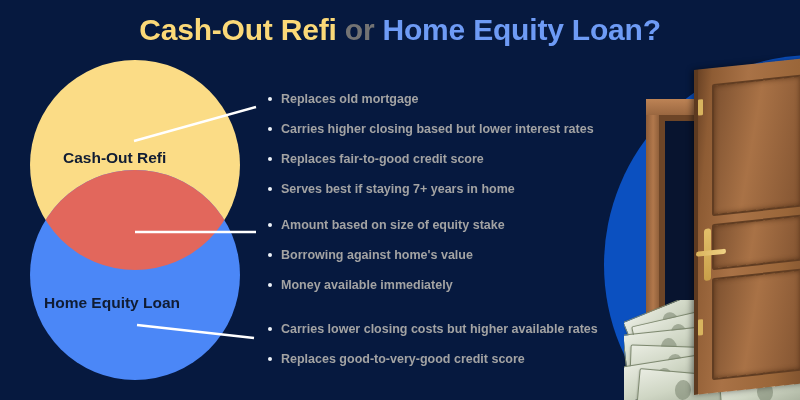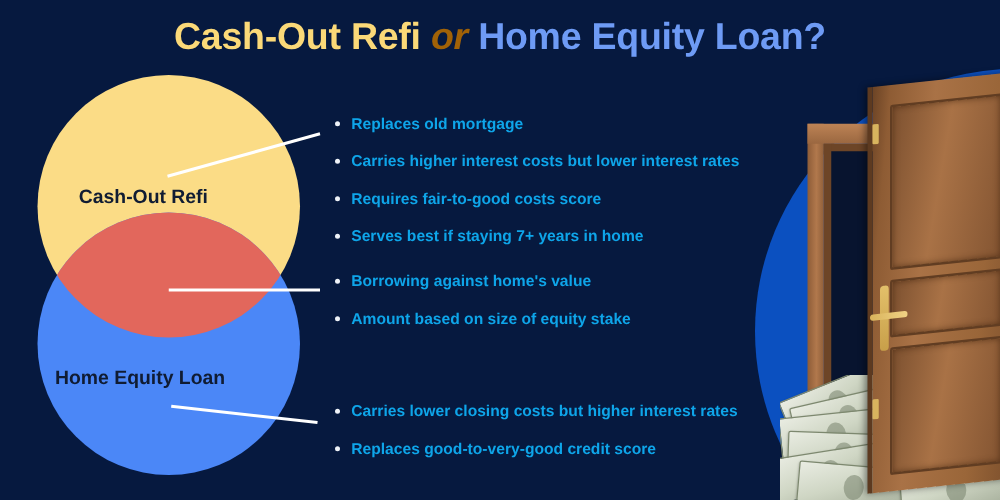--- a/index.html
+++ b/index.html
@@ -88,21 +88,21 @@
   .hinge.h2{top:250px;}
 
   
   .title{
     position:absolute;left:0;top:13px;width:800px;
     text-align:center;
     font-size:30px;font-weight:bold;letter-spacing:-0.2px;
     white-space:nowrap;
   }
   .t-yellow{color:#fbd978;}
-  .t-white{color:#a16207;font-style:italic;}
+  .t-white{color:#737373;}
   .t-blue{color:#6e9bf5;}
 
   
   .venn{position:absolute;left:0;top:0;width:290px;height:400px;}
   .circle{position:absolute;width:210px;height:210px;border-radius:50%;}
   .c-top{left:30px;top:60px;background:#fbdc86;}
   .c-bottom{left:30px;top:170px;background:#4b87f7;}
   .lens{
     position:absolute;left:30px;top:170px;width:210px;height:210px;
     border-radius:50%;
@@ -122,21 +122,21 @@
   .connectors{position:absolute;left:0;top:0;width:290px;height:400px;}
 
   
   .bullets{position:absolute;left:268px;top:0;width:400px;}
   .group{position:absolute;left:0;}
   .g1{top:92px;}
   .g2{top:218px;}
   .g3{top:322px;}
   .bullet{
     display:flex;align-items:flex-start;
-    color:#0ea5e9;
+    color:#a3a3a3;
     font-size:12.5px;font-weight:bold;
     line-height:14px;
     margin-bottom:16px;
     white-space:nowrap;
   }
   .dot{
     width:4px;height:4px;border-radius:50%;
     background:#eef2f8;
     margin:5px 9px 0 0;flex:none;
   }
@@ -199,47 +199,51 @@
 
   <div class="bullets">
 
     <div class="group g1">
       <div class="bullet">
         <span class="dot"></span>
         <span>Replaces old mortgage</span>
       </div>
       <div class="bullet">
         <span class="dot"></span>
-        <span>Carries higher interest costs but lower interest rates</span>
-      </div>
-      <div class="bullet">
-        <span class="dot"></span>
-        <span>Requires fair-to-good costs score</span>
+        <span>Carries higher closing based but lower interest rates</span>
+      </div>
+      <div class="bullet">
+        <span class="dot"></span>
+        <span>Replaces fair-to-good credit score</span>
       </div>
       <div class="bullet">
         <span class="dot"></span>
         <span>Serves best if staying 7+ years in home</span>
       </div>
     </div>
 
     <div class="group g2">
       <div class="bullet">
         <span class="dot"></span>
+        <span>Amount based on size of equity stake</span>
+      </div>
+      <div class="bullet">
+        <span class="dot"></span>
         <span>Borrowing against home's value</span>
       </div>
       <div class="bullet">
         <span class="dot"></span>
-        <span>Amount based on size of equity stake</span>
+        <span>Money available immediately</span>
       </div>
     </div>
 
     <div class="group g3">
       <div class="bullet">
         <span class="dot"></span>
-        <span>Carries lower closing costs but higher interest rates</span>
+        <span>Carries lower closing costs but higher available rates</span>
       </div>
       <div class="bullet">
         <span class="dot"></span>
         <span>Replaces good-to-very-good credit score</span>
       </div>
     </div>
 
   </div>
 </div>
 

